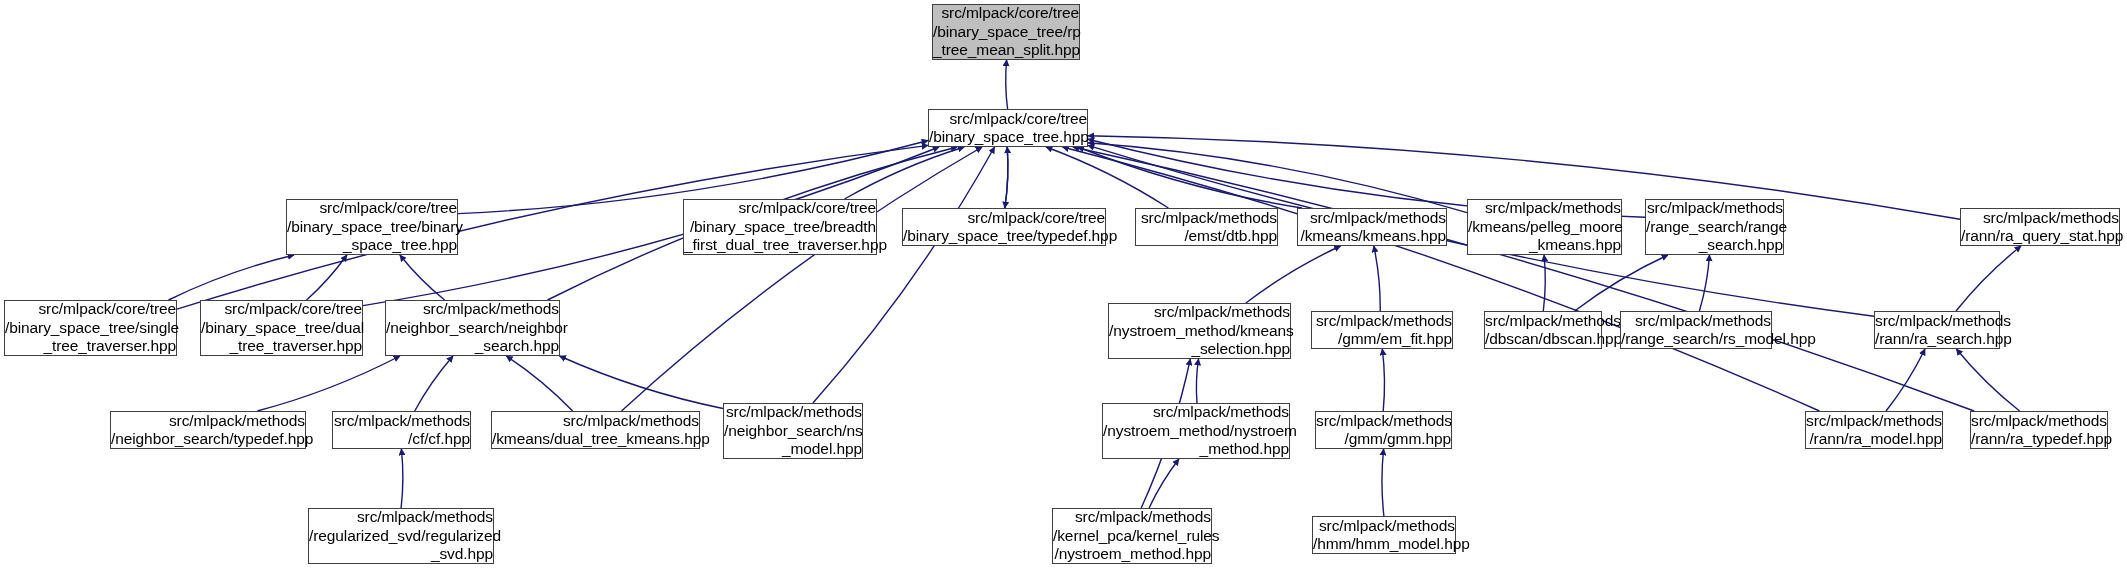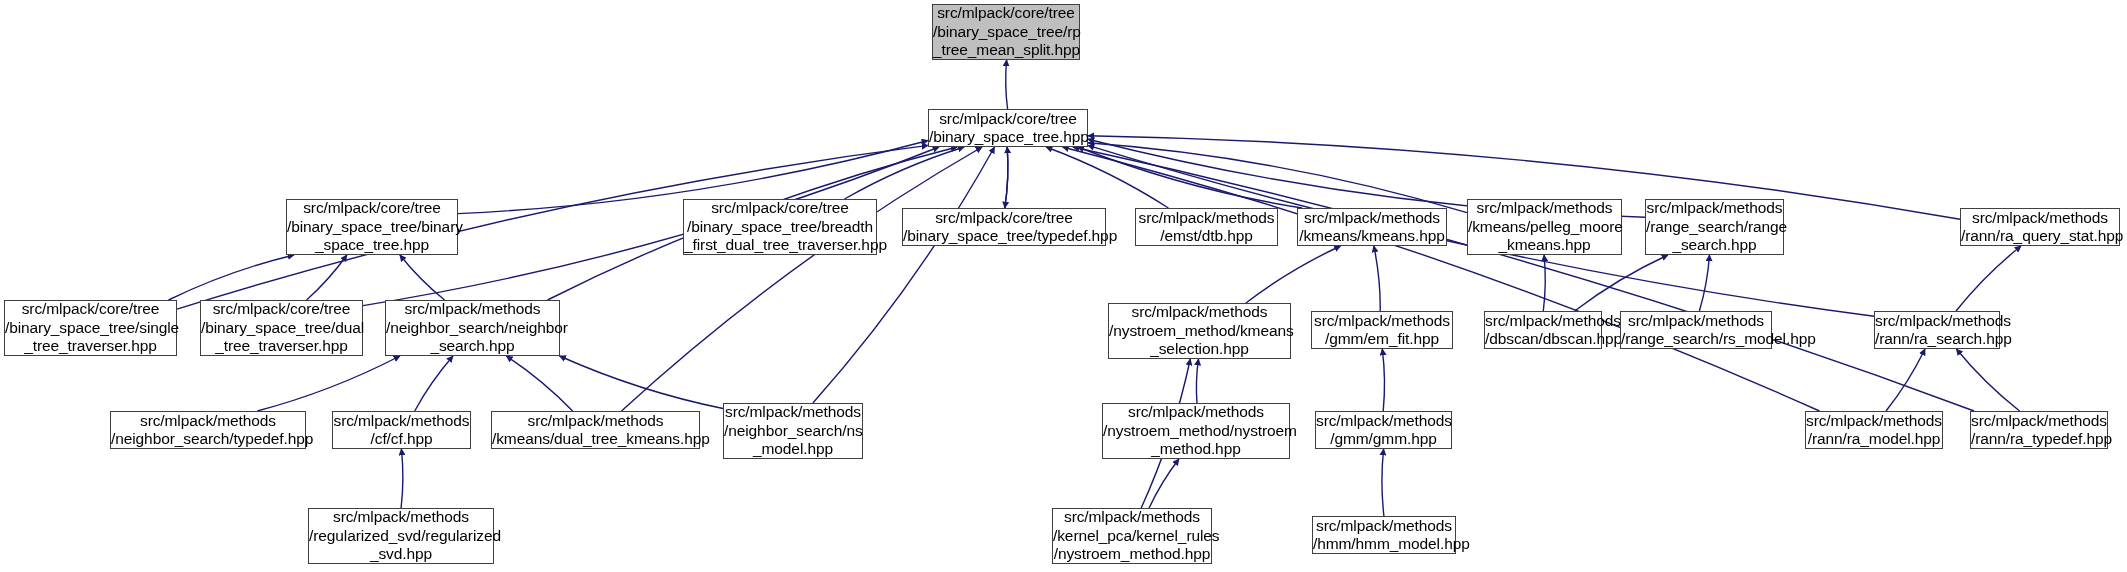--- a/index.html
+++ b/index.html
@@ -39,20 +39,21 @@
     white-space: pre;
     letter-spacing: -0.1px;
   }
   .node.root {
     background: #bfbfbf;
     border: 1px solid #404040;
   }
   .node-text {
     display: block;
     width: 100%;
+    text-align: right;
   }
 </style>
 </head>
 <body>
 
 <div id="graph-root">
   <svg id="edge-layer" width="2127" height="572" viewBox="0 0 2127 572">
     <defs>
       <marker id="arrow" viewBox="0 0 10 10" refX="9" refY="5" markerWidth="5" markerHeight="5" orient="auto-start-reverse">
         <path d="M 0 0 L 10 5 L 0 10 z" fill="#191970"></path>

